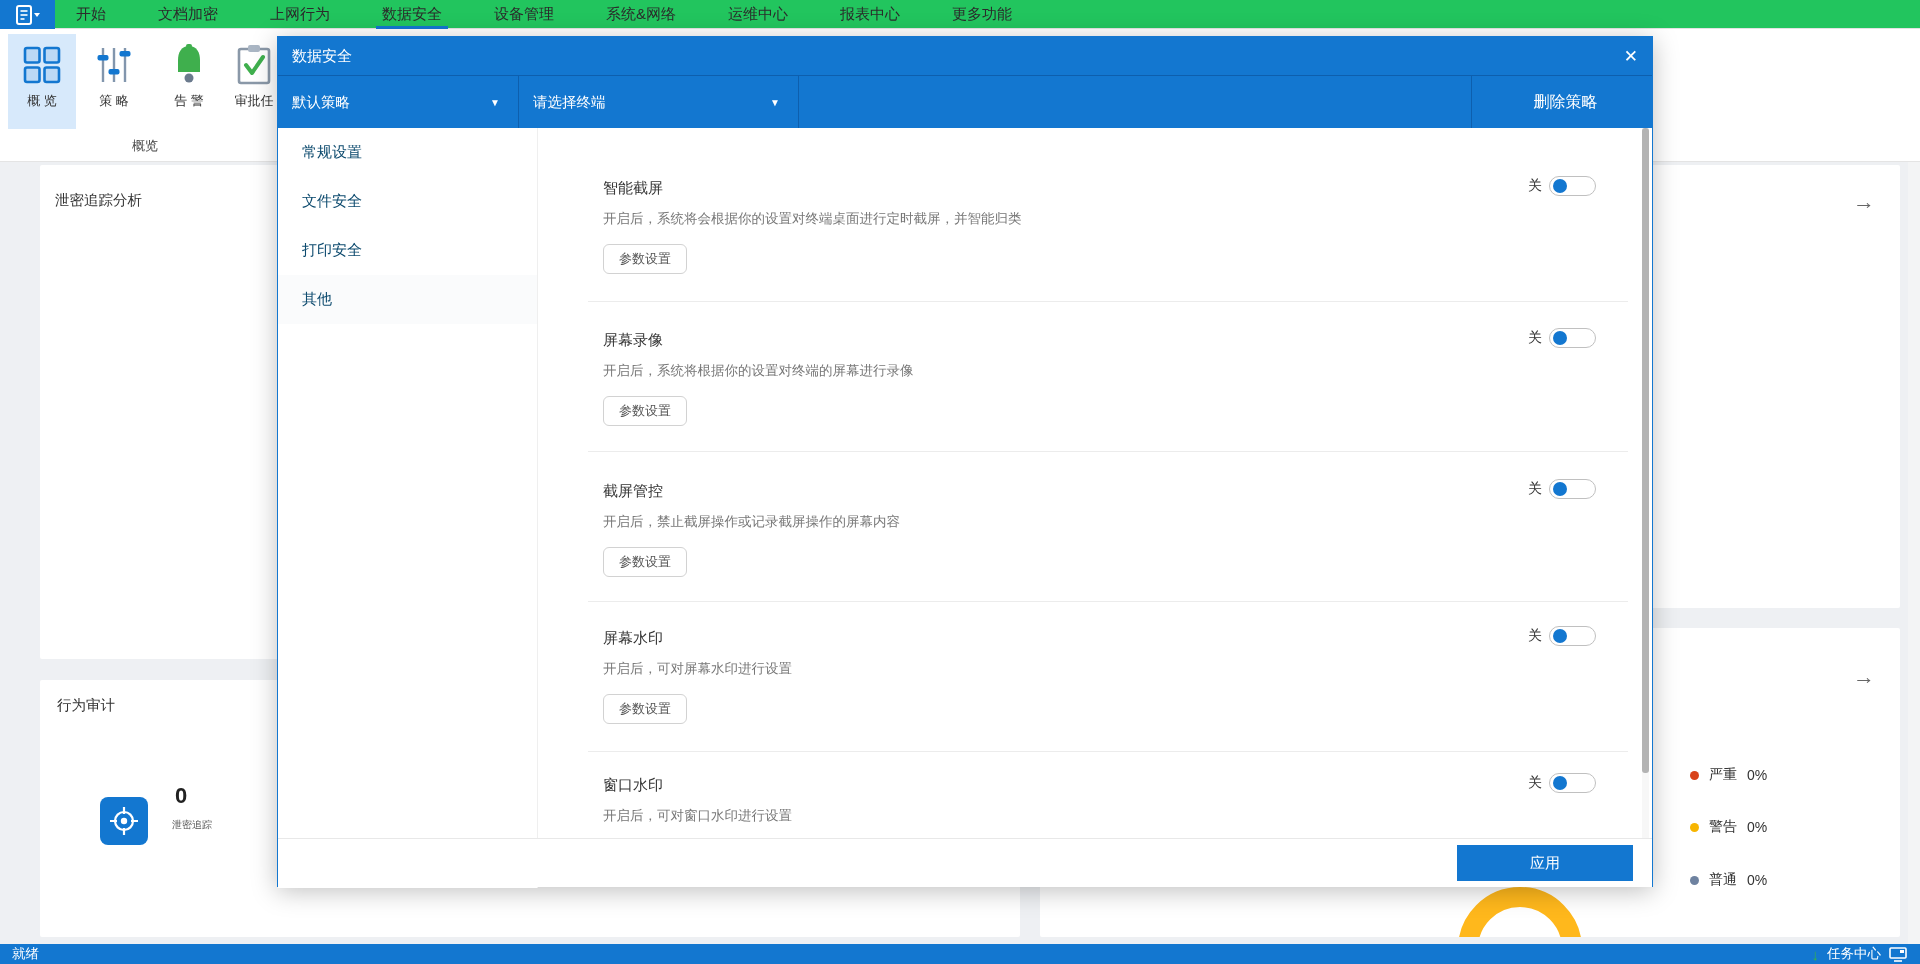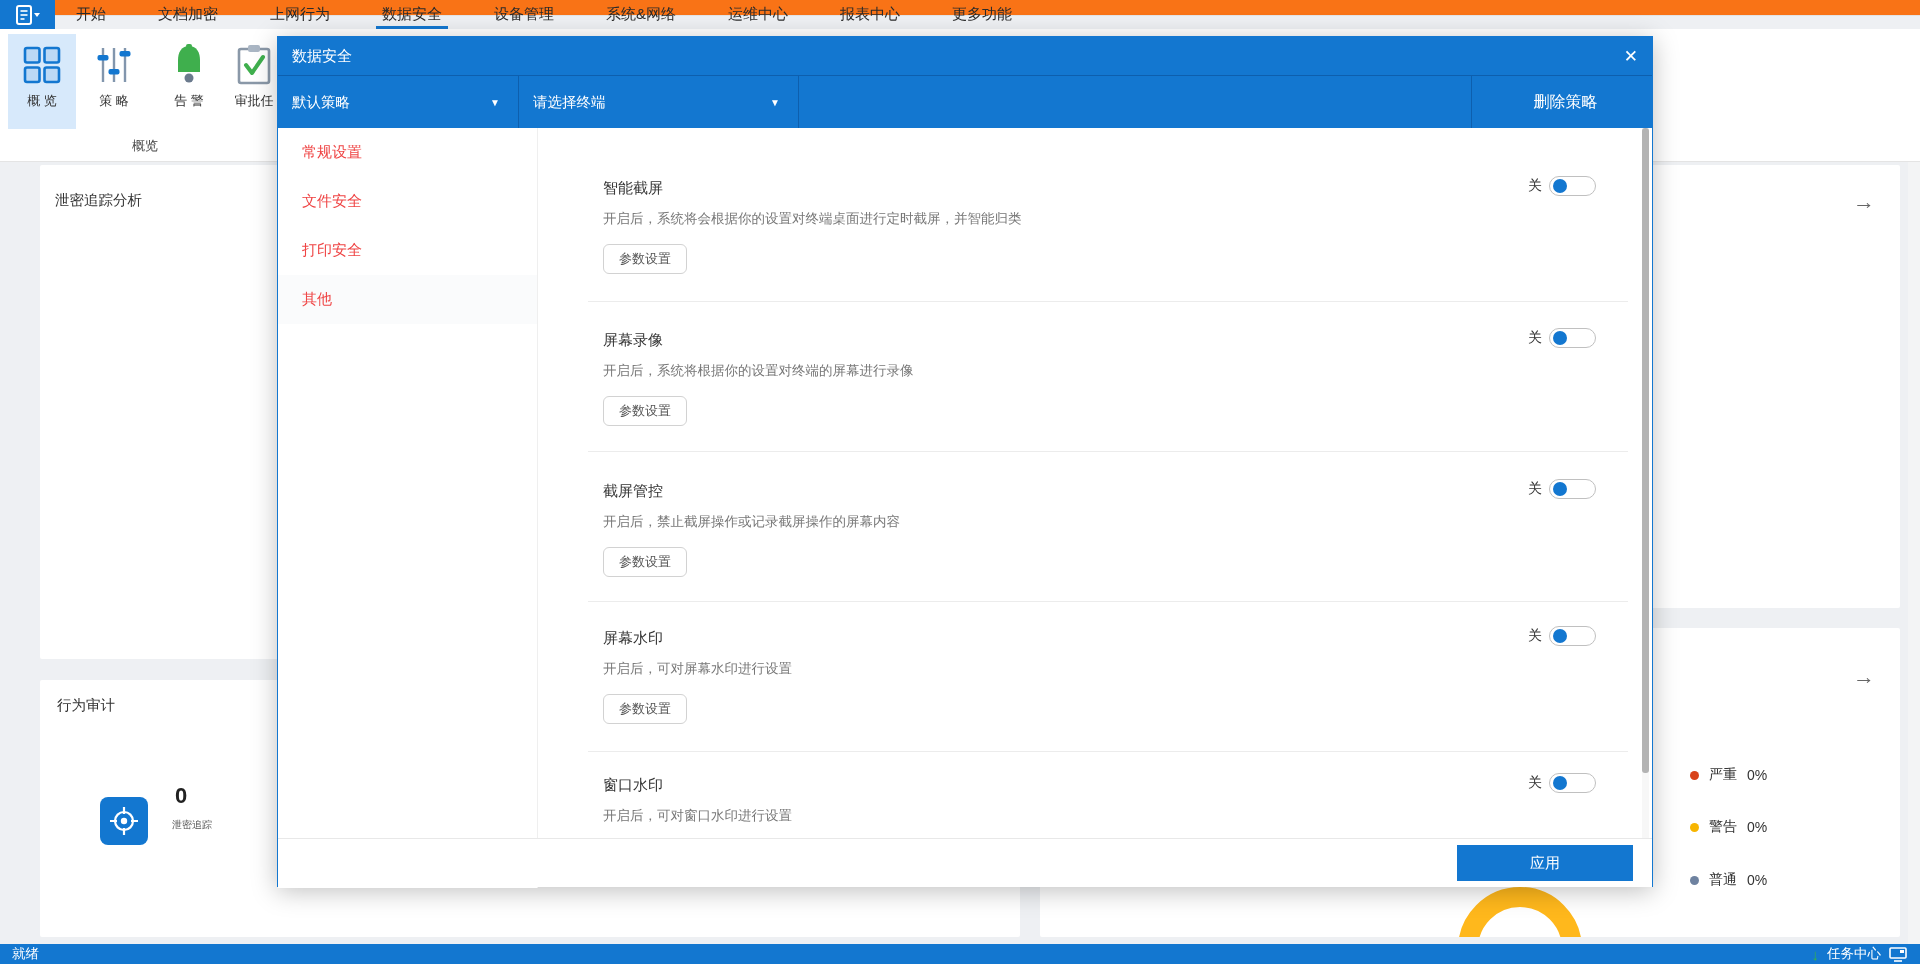--- a/index.html
+++ b/index.html
@@ -1,20 +1,20 @@
 <!DOCTYPE html>
 <html><head>
 <meta charset="utf-8">
 <style>
   html,body{margin:0;padding:0;background:#dfe2e6;}
   *{box-sizing:border-box;font-family:"Liberation Sans","DejaVu Sans",sans-serif;}
   #screen{position:relative;width:1920px;height:964px;background:#eef0f3;overflow:hidden;}
 
   
-  .menubar{position:absolute;left:0;top:0;width:1920px;height:16px;background:#f97316;border-bottom:1px solid #e3e3e3;z-index:5;}
+  .menubar{position:absolute;left:0;top:0;width:1920px;height:29px;background:#22c55e;border-bottom:1px solid #e3e3e3;z-index:5;}
   .app-btn{position:absolute;left:0;top:0;width:55px;height:29px;background:#1377d0;display:flex;align-items:center;justify-content:center;cursor:pointer;}
   .menu-items{position:absolute;left:70px;top:0;height:29px;display:flex;gap:40px;}
   .mi{position:relative;height:29px;display:flex;align-items:center;padding:0 6px;font-size:15px;color:#2b2b2b;cursor:pointer;white-space:nowrap;}
   .mi.active::after{content:"";position:absolute;left:0;right:0;bottom:0;height:3px;background:#1377d0;}
 
   
   .ribbon{position:absolute;left:0;top:29px;width:1920px;height:133px;background:#ffffff;border-bottom:1px solid #e4e4e4;z-index:4;}
   .rb{position:absolute;top:5px;width:64px;height:95px;display:flex;flex-direction:column;align-items:center;justify-content:flex-start;padding-top:9px;cursor:pointer;}
   .rb .rb-ic{height:44px;display:flex;align-items:center;justify-content:center;}
   .rb .rb-lb{margin-top:5px;font-size:13px;color:#333;white-space:nowrap;}
@@ -40,21 +40,21 @@
   .m-titlebar{position:absolute;left:0;top:0;width:100%;height:38px;background:#1377d0;display:flex;align-items:center;}
   .m-title{margin-left:14px;font-size:15px;color:#fff;}
   .m-close{position:absolute;right:14px;top:0;height:38px;display:flex;align-items:center;color:#fff;font-size:17px;cursor:pointer;}
   .m-toolbar{position:absolute;left:0;top:38px;width:100%;height:53px;background:#1377d0;border-top:1px solid #0d5fae;}
   .m-dd{position:absolute;top:0;height:53px;display:flex;align-items:center;color:#fff;font-size:14.5px;cursor:pointer;}
   .m-dd .caret{position:absolute;font-size:10px;color:#fff;}
   .m-vdiv{position:absolute;top:0;width:1px;height:53px;background:#0d5fae;}
   .m-del{position:absolute;left:1193px;top:0;width:181px;height:53px;display:flex;align-items:center;justify-content:center;color:#fff;font-size:16px;cursor:pointer;padding-left:8px;}
 
   .m-nav{position:absolute;left:0;top:91px;width:260px;height:760px;background:#fff;border-right:1px solid #efefef;}
-  .nav-item{position:relative;height:49px;display:flex;align-items:center;padding-left:24px;font-size:15px;color:#ef4444;cursor:pointer;}
+  .nav-item{position:relative;height:49px;display:flex;align-items:center;padding-left:24px;font-size:15px;color:#0c4a6e;cursor:pointer;}
   .nav-item.active{background:#f4f5f6;color:#1377d0;}
   .nav-item.active::before{content:"";position:absolute;left:0;top:0;bottom:0;width:4px;background:#1377d0;}
   .nav-item.tinted{background:#fafbfc;}
 
   .m-content{position:absolute;left:260px;top:91px;width:1114px;height:710px;overflow:hidden;background:#fff;}
   .sec{position:absolute;left:65px;right:40px;}
   .sec-title{font-size:15px;color:#333;}
   .sec-desc{margin-top:12px;font-size:13.5px;color:#777;}
   .param-btn{display:inline-block;margin-top:16px;padding:5px 15px;font-size:13px;color:#555;background:#fff;border:1px solid #d2d2d2;border-radius:6px;cursor:pointer;}
   .sec-divider{position:absolute;left:50px;width:1040px;height:1px;background:#ececec;}

